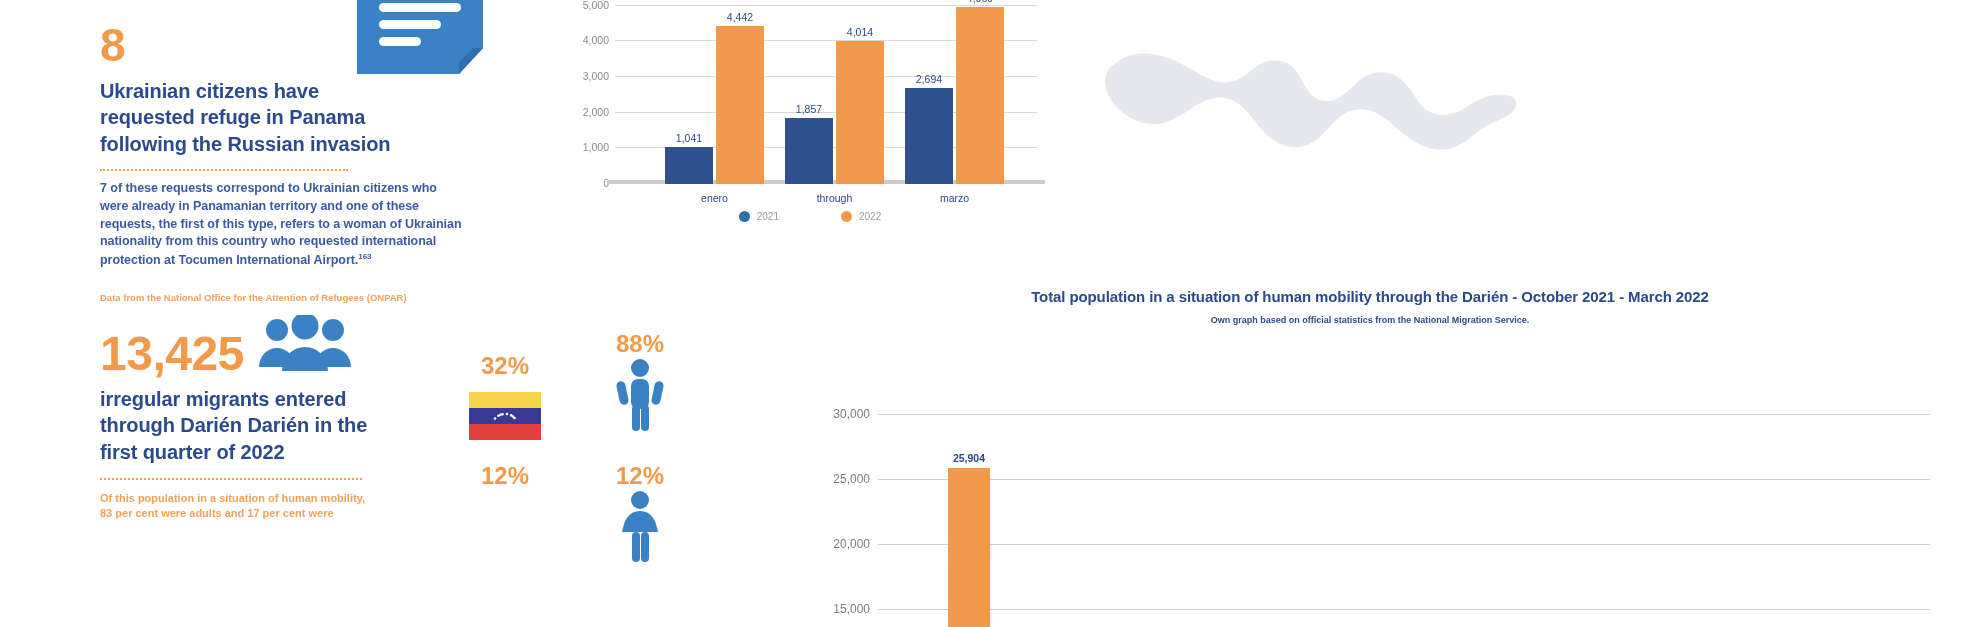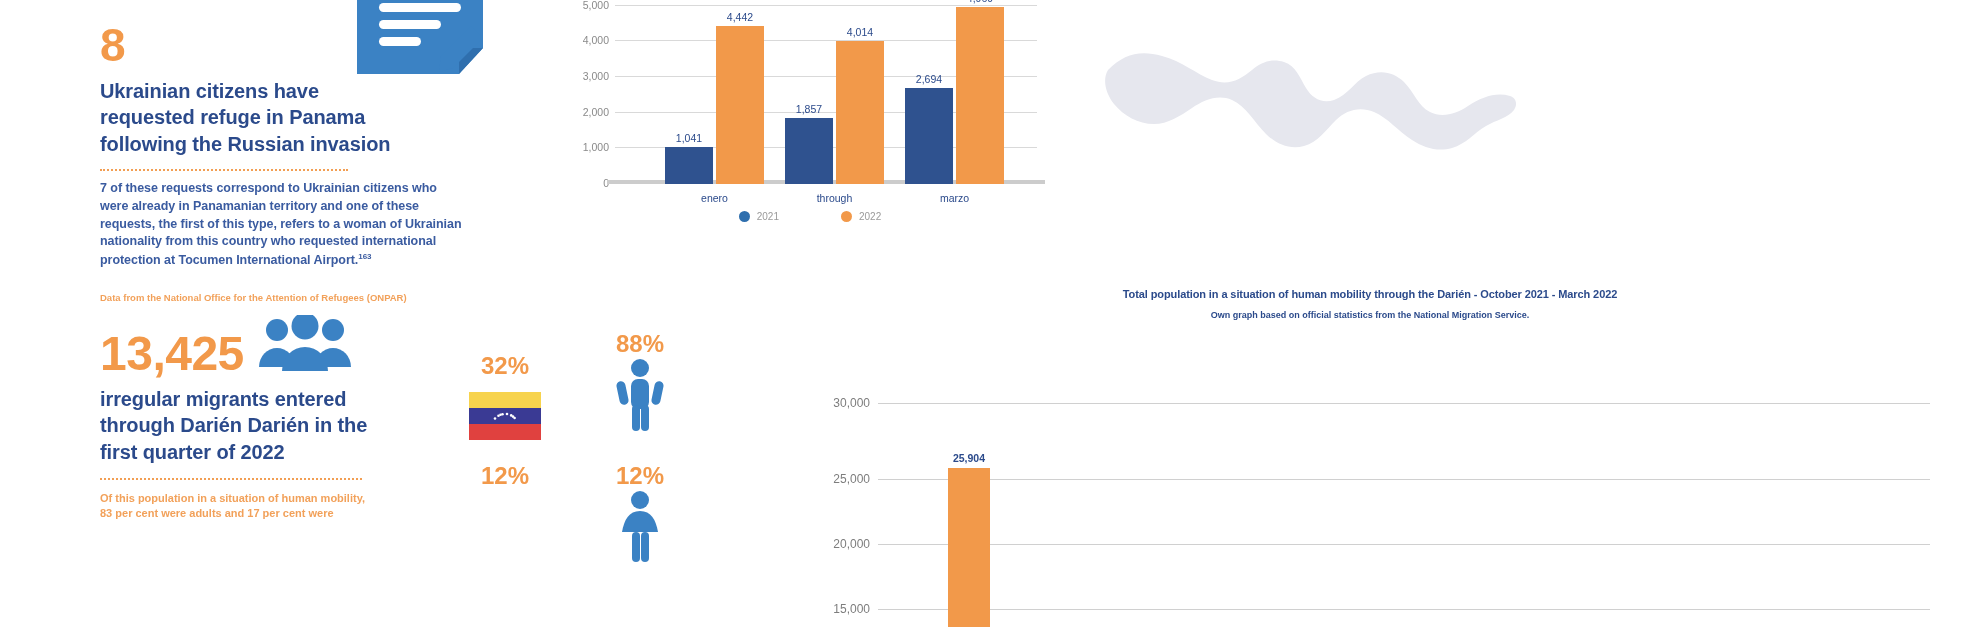--- a/index.html
+++ b/index.html
@@ -96,21 +96,21 @@
   .flag{width:72px;height:48px;margin:12px auto 0;position:relative;overflow:hidden;}
   .flag .s{position:absolute;left:0;right:0;height:33.333%;}
 
   
   #pct-people{left:605px;top:330px;width:70px;text-align:center;}
   .pp-pct{font-size:24px;font-weight:700;color:#f2994a;}
 
   
   #chart2{left:800px;top:288px;width:1140px;height:340px;}
   .c2-title{
-    font-size:11px;font-weight:700;color:#2b4a8b;text-align:center;
+    font-size:15px;font-weight:700;color:#2b4a8b;text-align:center;
     letter-spacing:-0.1px;
   }
   .c2-sub{
     font-size:9px;font-weight:700;color:#2b4a8b;text-align:center;margin-top:10px;
   }
   .c2-plot{position:absolute;left:78px;top:52px;right:10px;bottom:0;}
   .c2-grid{position:absolute;left:0;right:0;height:1px;background:#d0d0d0;}
   .c2-ytick{
     position:absolute;right:calc(100% + 8px);
     font-size:12px;color:#7d7d7d;transform:translateY(-50%);
@@ -306,21 +306,21 @@
 
       <div class="c2-grid" style="bottom:18px">
           <span class="c2-ytick">15,000</span>
         </div>
       <div class="c2-grid" style="bottom:83px">
           <span class="c2-ytick">20,000</span>
         </div>
       <div class="c2-grid" style="bottom:148px">
           <span class="c2-ytick">25,000</span>
         </div>
-      <div class="c2-grid" style="bottom:224px">
+      <div class="c2-grid" style="bottom:213px">
           <span class="c2-ytick">30,000</span>
         </div>
 
       <div class="c2-bar" style="left:70px;height:160px">
         <span class="c2-val">25,904</span>
       </div>
     </div>
   </div>
 
 </div>

